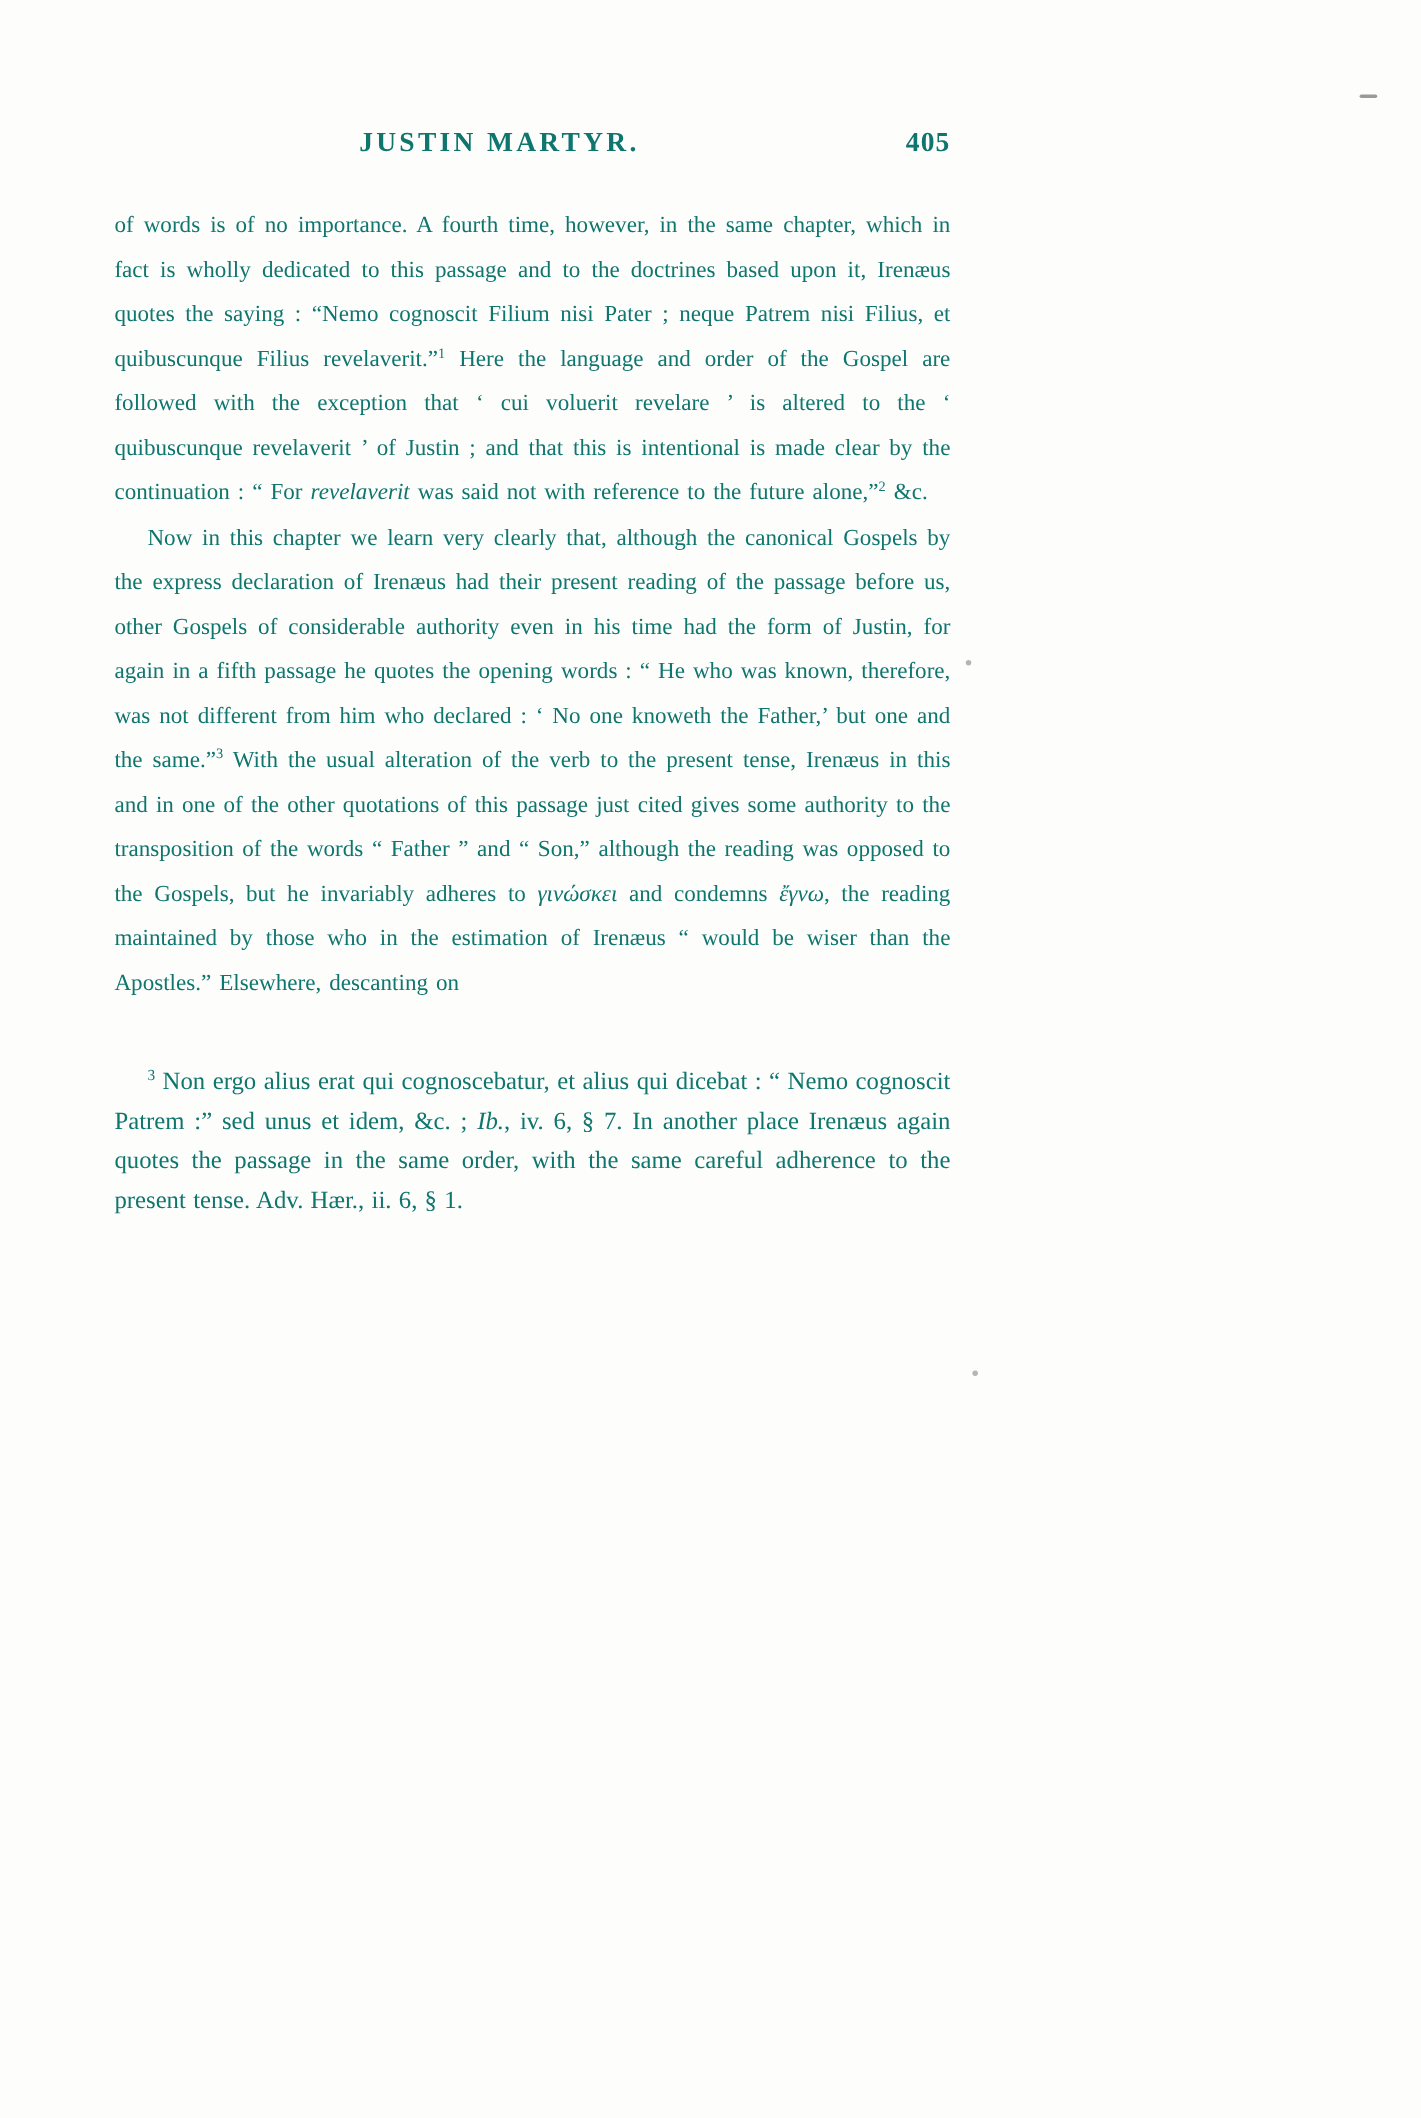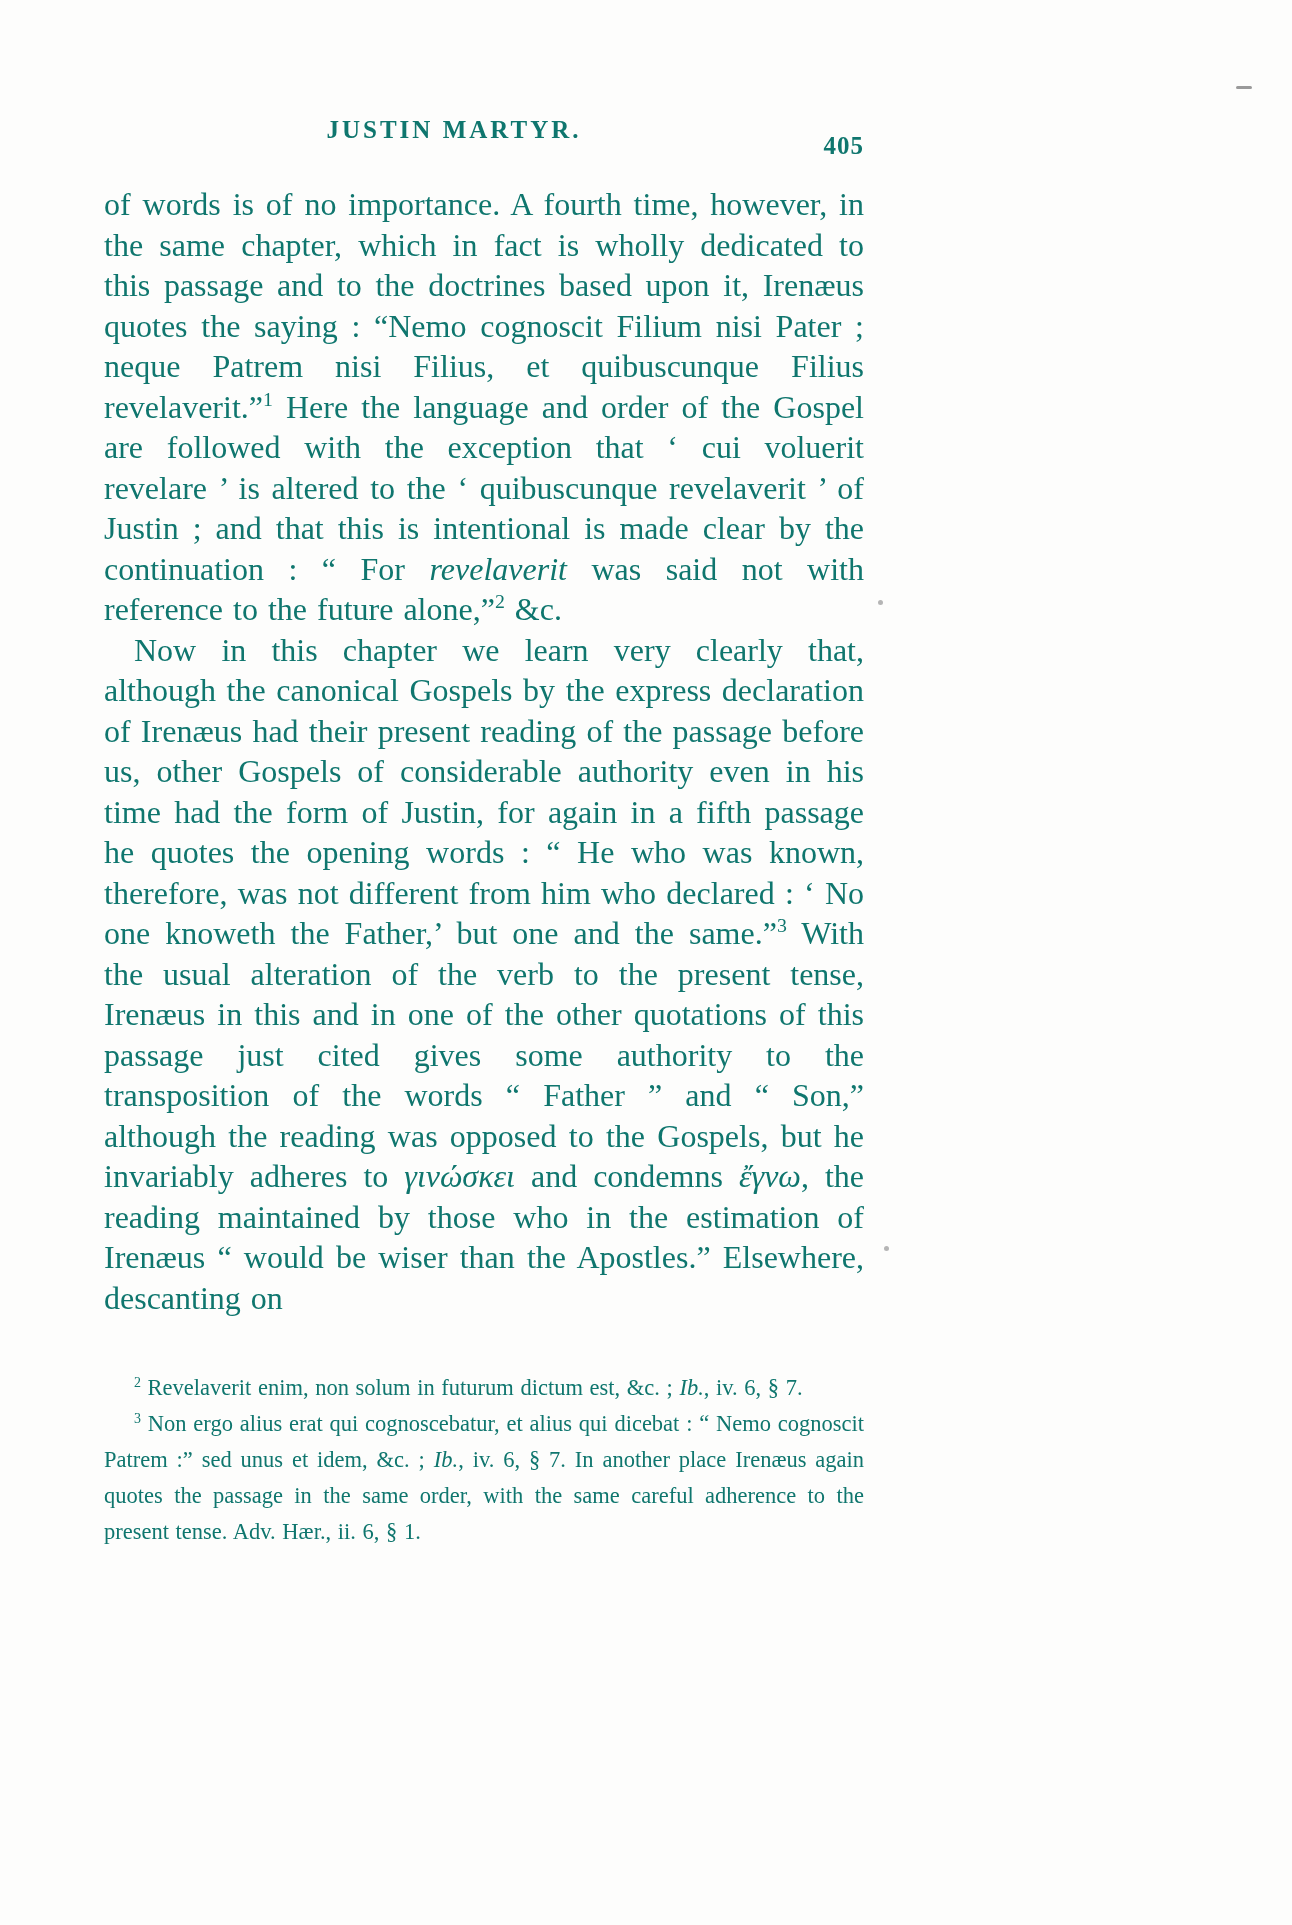--- a/index.html
+++ b/index.html
@@ -32,26 +32,26 @@
   .running-head .title {
     position: absolute;
     left: 0;
     right: 60px;
     text-align: center;
     white-space: nowrap;
   }
   .running-head .folio {
     position: absolute;
     right: 0;
-    top: 16px;
+    top: 0;
     letter-spacing: 1px;
   }
   .body-text {
     margin-top: 26px;
-    font-size: 32px;
+    font-size: 21px;
     line-height: 40.5px;
     text-align: justify;
     word-spacing: 2px;
   }
   .body-text p {
     margin: 0;
   }
   .body-text p.indent {
     text-indent: 30px;
   }
@@ -95,18 +95,17 @@
       <span class="title">JUSTIN MARTYR.</span>
       <span class="folio">405</span>
     </div>
 
     <div class="body-text">
       <p>of words is of no importance.  A fourth time, however, in the same chapter, which in fact is wholly dedicated to this passage and to the doctrines based upon it, Irenæus quotes the saying : “Nemo cognoscit Filium nisi Pater ; neque Patrem nisi Filius, et quibuscunque Filius revelaverit.”<sup>1</sup>  Here the language and order of the Gospel are followed with the exception that ‘ cui voluerit revelare ’ is altered to the ‘ quibuscunque revelaverit ’ of Justin ; and that this is intentional is made clear by the continuation : “ For <i>revelaverit</i> was said not with reference to the future alone,”<sup>2</sup> &amp;c.</p>
       <p class="indent">Now in this chapter we learn very clearly that, although the canonical Gospels by the express declaration of Irenæus had their present reading of the passage before us, other Gospels of considerable authority even in his time had the form of Justin, for again in a fifth passage he quotes the opening words : “ He who was known, therefore, was not different from him who declared : ‘ No one knoweth the Father,’ but one and the same.”<sup>3</sup>  With the usual alteration of the verb to the present tense, Irenæus in this and in one of the other quotations of this passage just cited gives some authority to the transposition of the words “ Father ” and “ Son,” although the reading was opposed to the Gospels, but he invariably adheres to <i>γινώσκει</i> and condemns <i>ἔγνω</i>, the reading maintained by those who in the estimation of Irenæus “ would be wiser than the Apostles.”  Elsewhere, descanting on</p>
     </div>
 
     <div class="footnotes">
-      <p><sup>2</sup> Revelaverit enim, non solum in futurum dictum est, &amp;c. ; <i>Ib.</i>, iv. 6, § 7.</p>
       <p><sup>3</sup> Non ergo alius erat qui cognoscebatur, et alius qui dicebat : “ Nemo cognoscit Patrem :” sed unus et idem, &amp;c. ; <i>Ib.</i>, iv. 6, § 7.  In another place Irenæus again quotes the passage in the same order, with the same careful adherence to the present tense.  Adv. Hær., ii. 6, § 1.</p>
     </div>
 
   </div>
 </div>
 
 </body></html>

